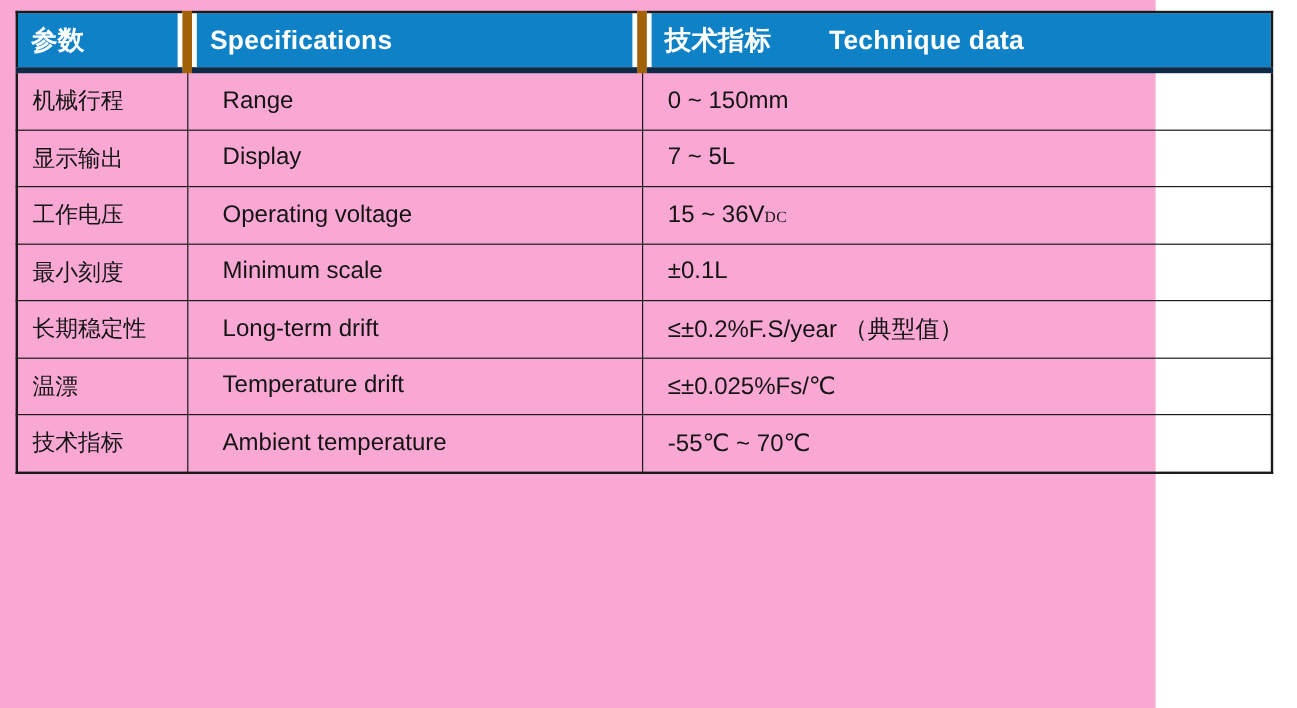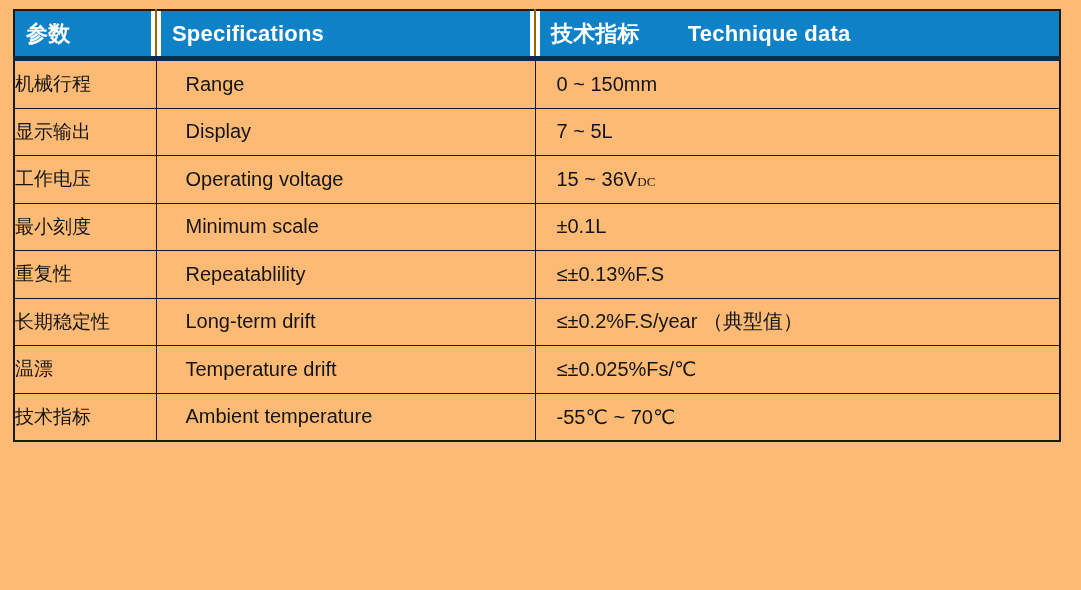--- a/index.html
+++ b/index.html
@@ -6,23 +6,23 @@
     margin: 0;
     padding: 0;
     background: #ffffff;
     width: 1081px;
     height: 590px;
     font-family: "Liberation Sans", "DejaVu Sans", sans-serif;
     overflow: hidden;
   }
   .page {
     position: relative;
-    width: 1081px;
+    width: 963px;
     height: 590px;
-    background: #fdba74;
+    background: #f9a8d4;
   }
   .table-wrap {
     position: absolute;
     left: 13px;
     top: 9px;
   }
   table.spec-table {
     border-collapse: collapse;
     table-layout: fixed;
     width: 1046px;
@@ -32,21 +32,21 @@
   col.c2 { width: 379px; }
   col.c3 { width: 525px; }
 
   thead th {
     height: 45px;
     padding: 0;
     background: #ffffff;
     border-bottom: 5px solid #0e2a47;
   }
   thead th + th {
-    border-left: 2px solid #a16207;
+    border-left: 8px solid #a16207;
     margin-left: 48px;
   }
   .hd {
     display: flex;
     align-items: center;
     height: 45px;
     margin: 0 4px;
     padding-left: 11px;
     background: #0f82c7;
     color: #ffffff;
@@ -62,21 +62,21 @@
   tbody td {
     height: 46.5px;
     border: 1.5px solid #1a1a1a;
     color: #141414;
     font-size: 20px;
     vertical-align: middle;
     padding: 0;
     white-space: nowrap;
     overflow: hidden;
   }
-  td.param-cell { padding-left: 0; font-size: 19px; }
+  td.param-cell { padding-left: 12px; font-size: 19px; }
   td.spec-cell  { padding-left: 29px; }
   td.value-cell { padding-left: 21px; }
   .sub {
     font-size: 13px;
     letter-spacing: 0.3px;
     font-family: Liberation Serif, serif;
   }
 </style>
 </head>
 <body>
@@ -124,25 +124,20 @@
             <td class="param-cell">工作电压</td>
             <td class="spec-cell">Operating voltage</td>
             <td class="value-cell"><span>15 ~ 36V</span><span class="sub">DC</span></td>
           </tr>
           <tr>
             <td class="param-cell">最小刻度</td>
             <td class="spec-cell">Minimum scale</td>
             <td class="value-cell"><span>±0.1L</span></td>
           </tr>
           <tr>
-            <td class="param-cell">重复性</td>
-            <td class="spec-cell">Repeatablility</td>
-            <td class="value-cell"><span>≤±0.13%F.S</span></td>
-          </tr>
-          <tr>
             <td class="param-cell">长期稳定性</td>
             <td class="spec-cell">Long-term drift</td>
             <td class="value-cell"><span>≤±0.2%F.S/year （典型值）</span></td>
           </tr>
           <tr>
             <td class="param-cell">温漂</td>
             <td class="spec-cell">Temperature drift</td>
             <td class="value-cell"><span>≤±0.025%Fs/℃</span></td>
           </tr>
           <tr>

